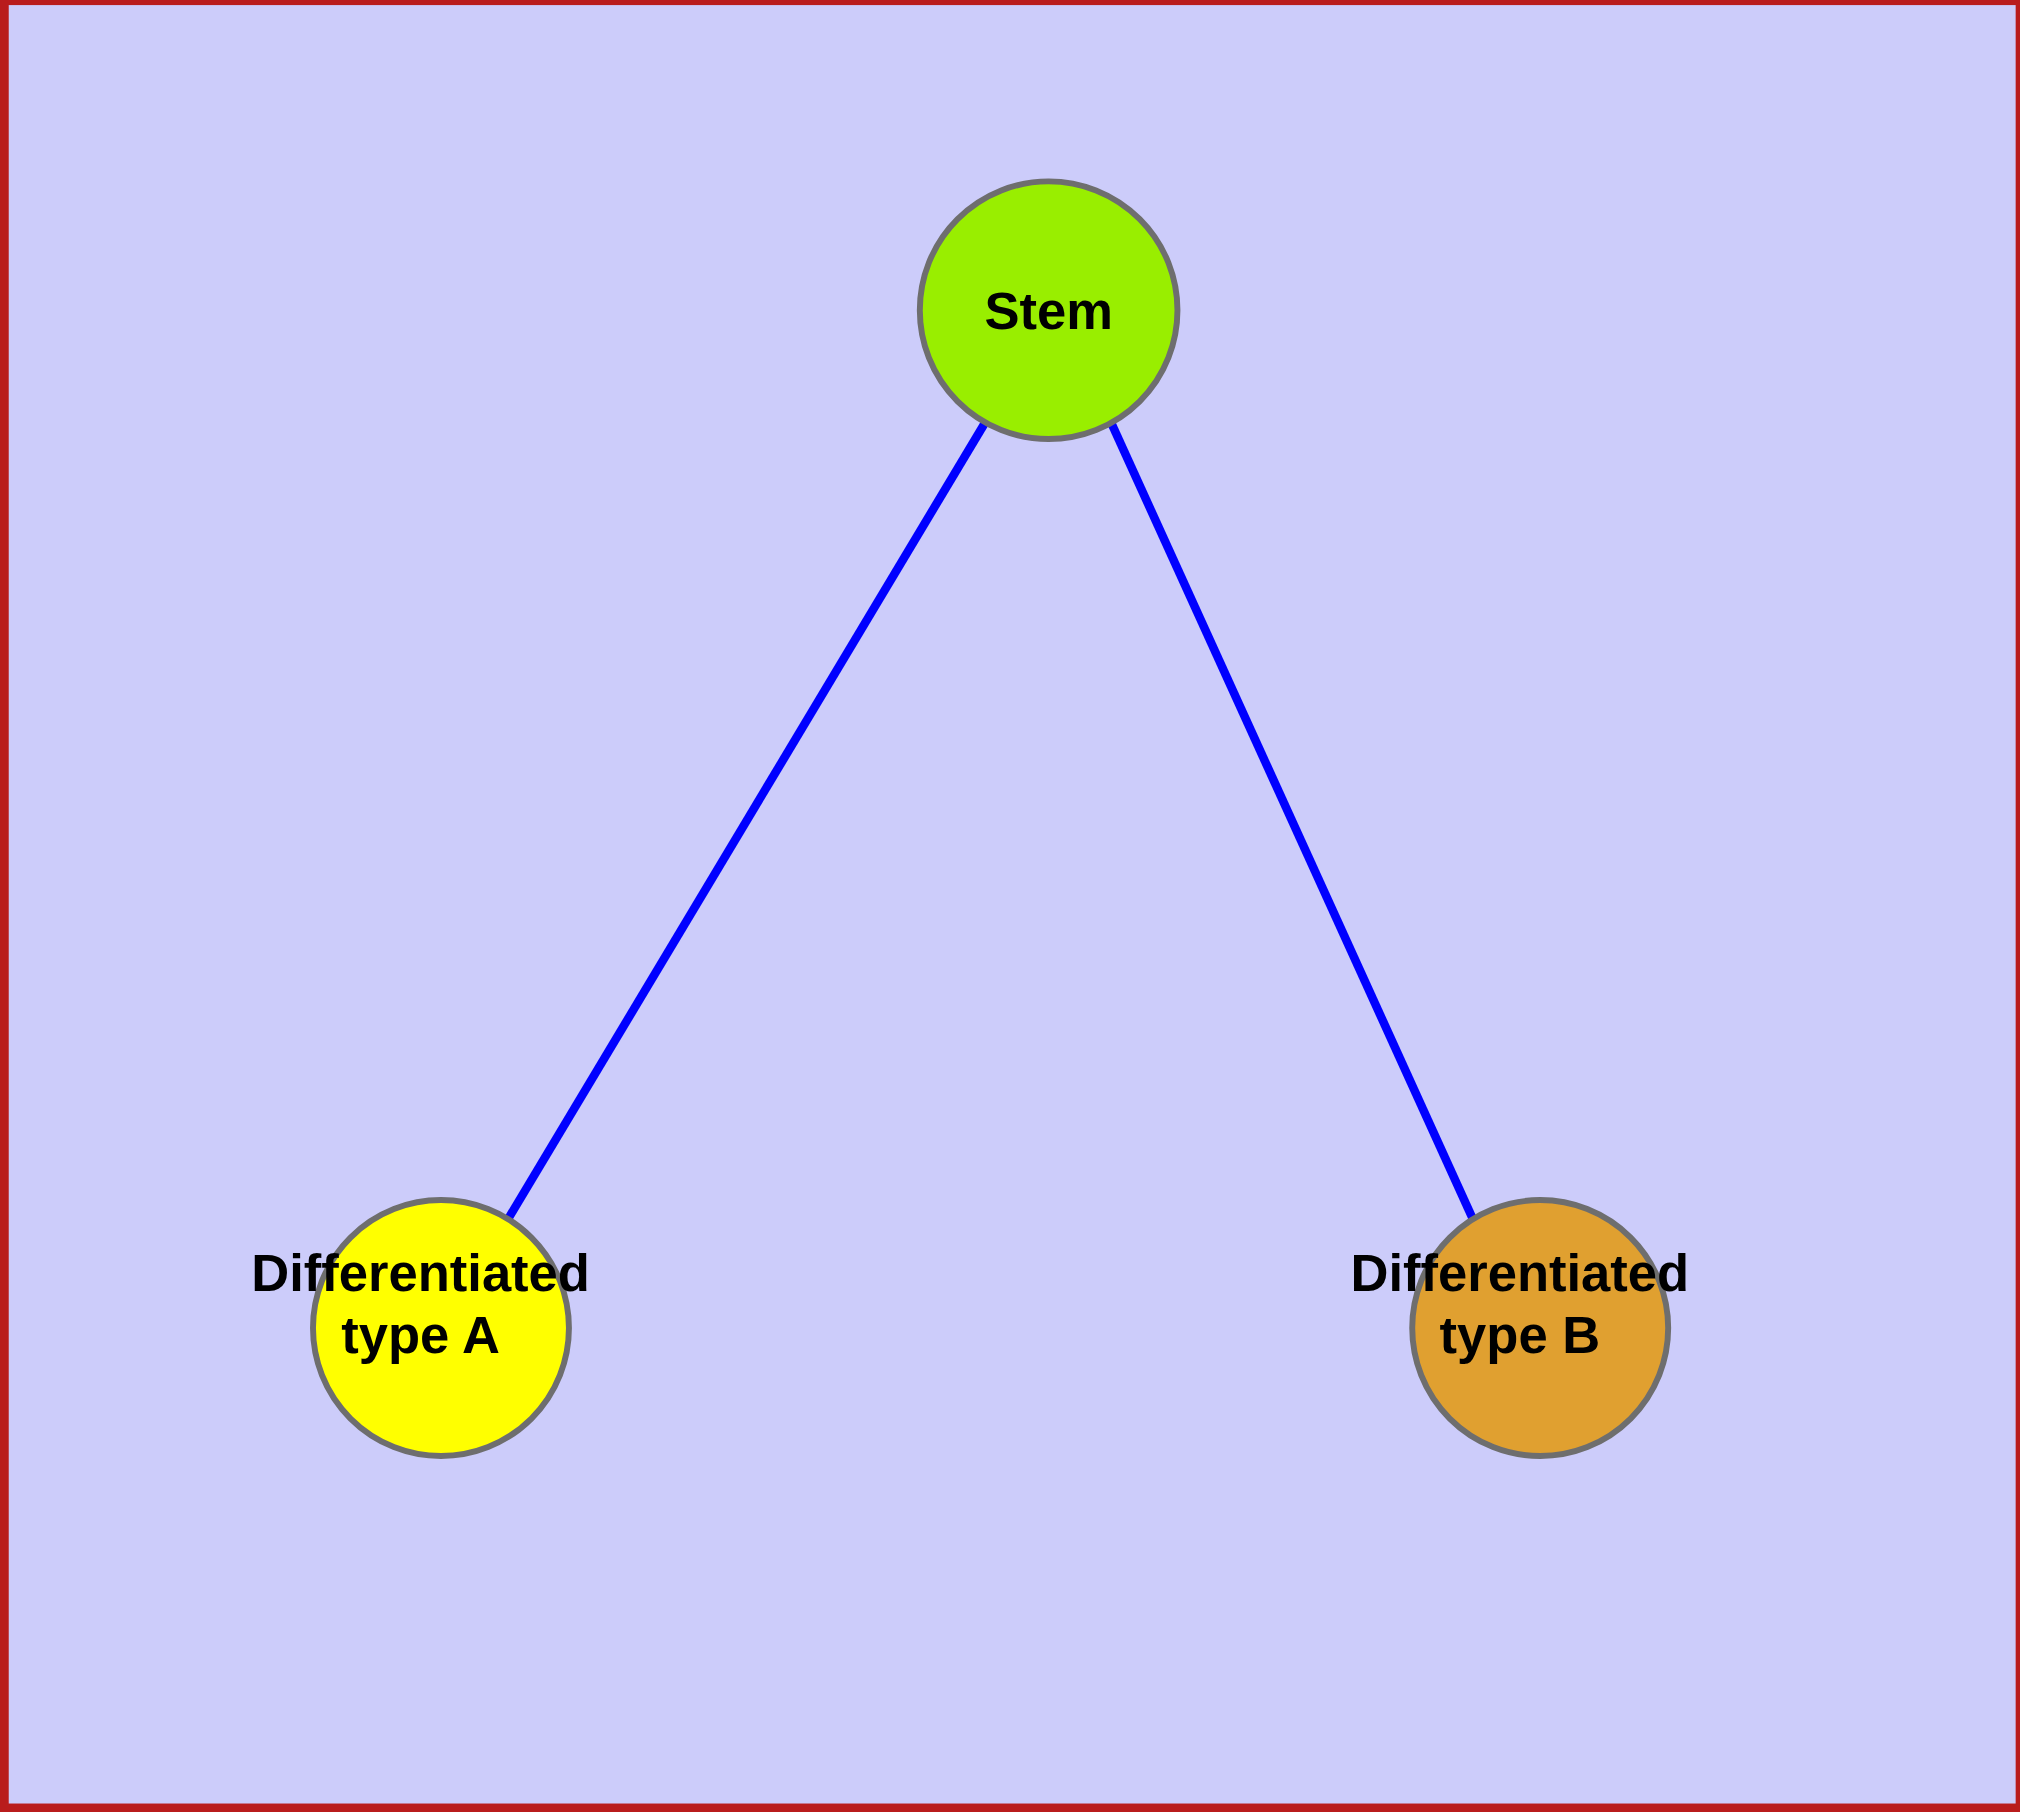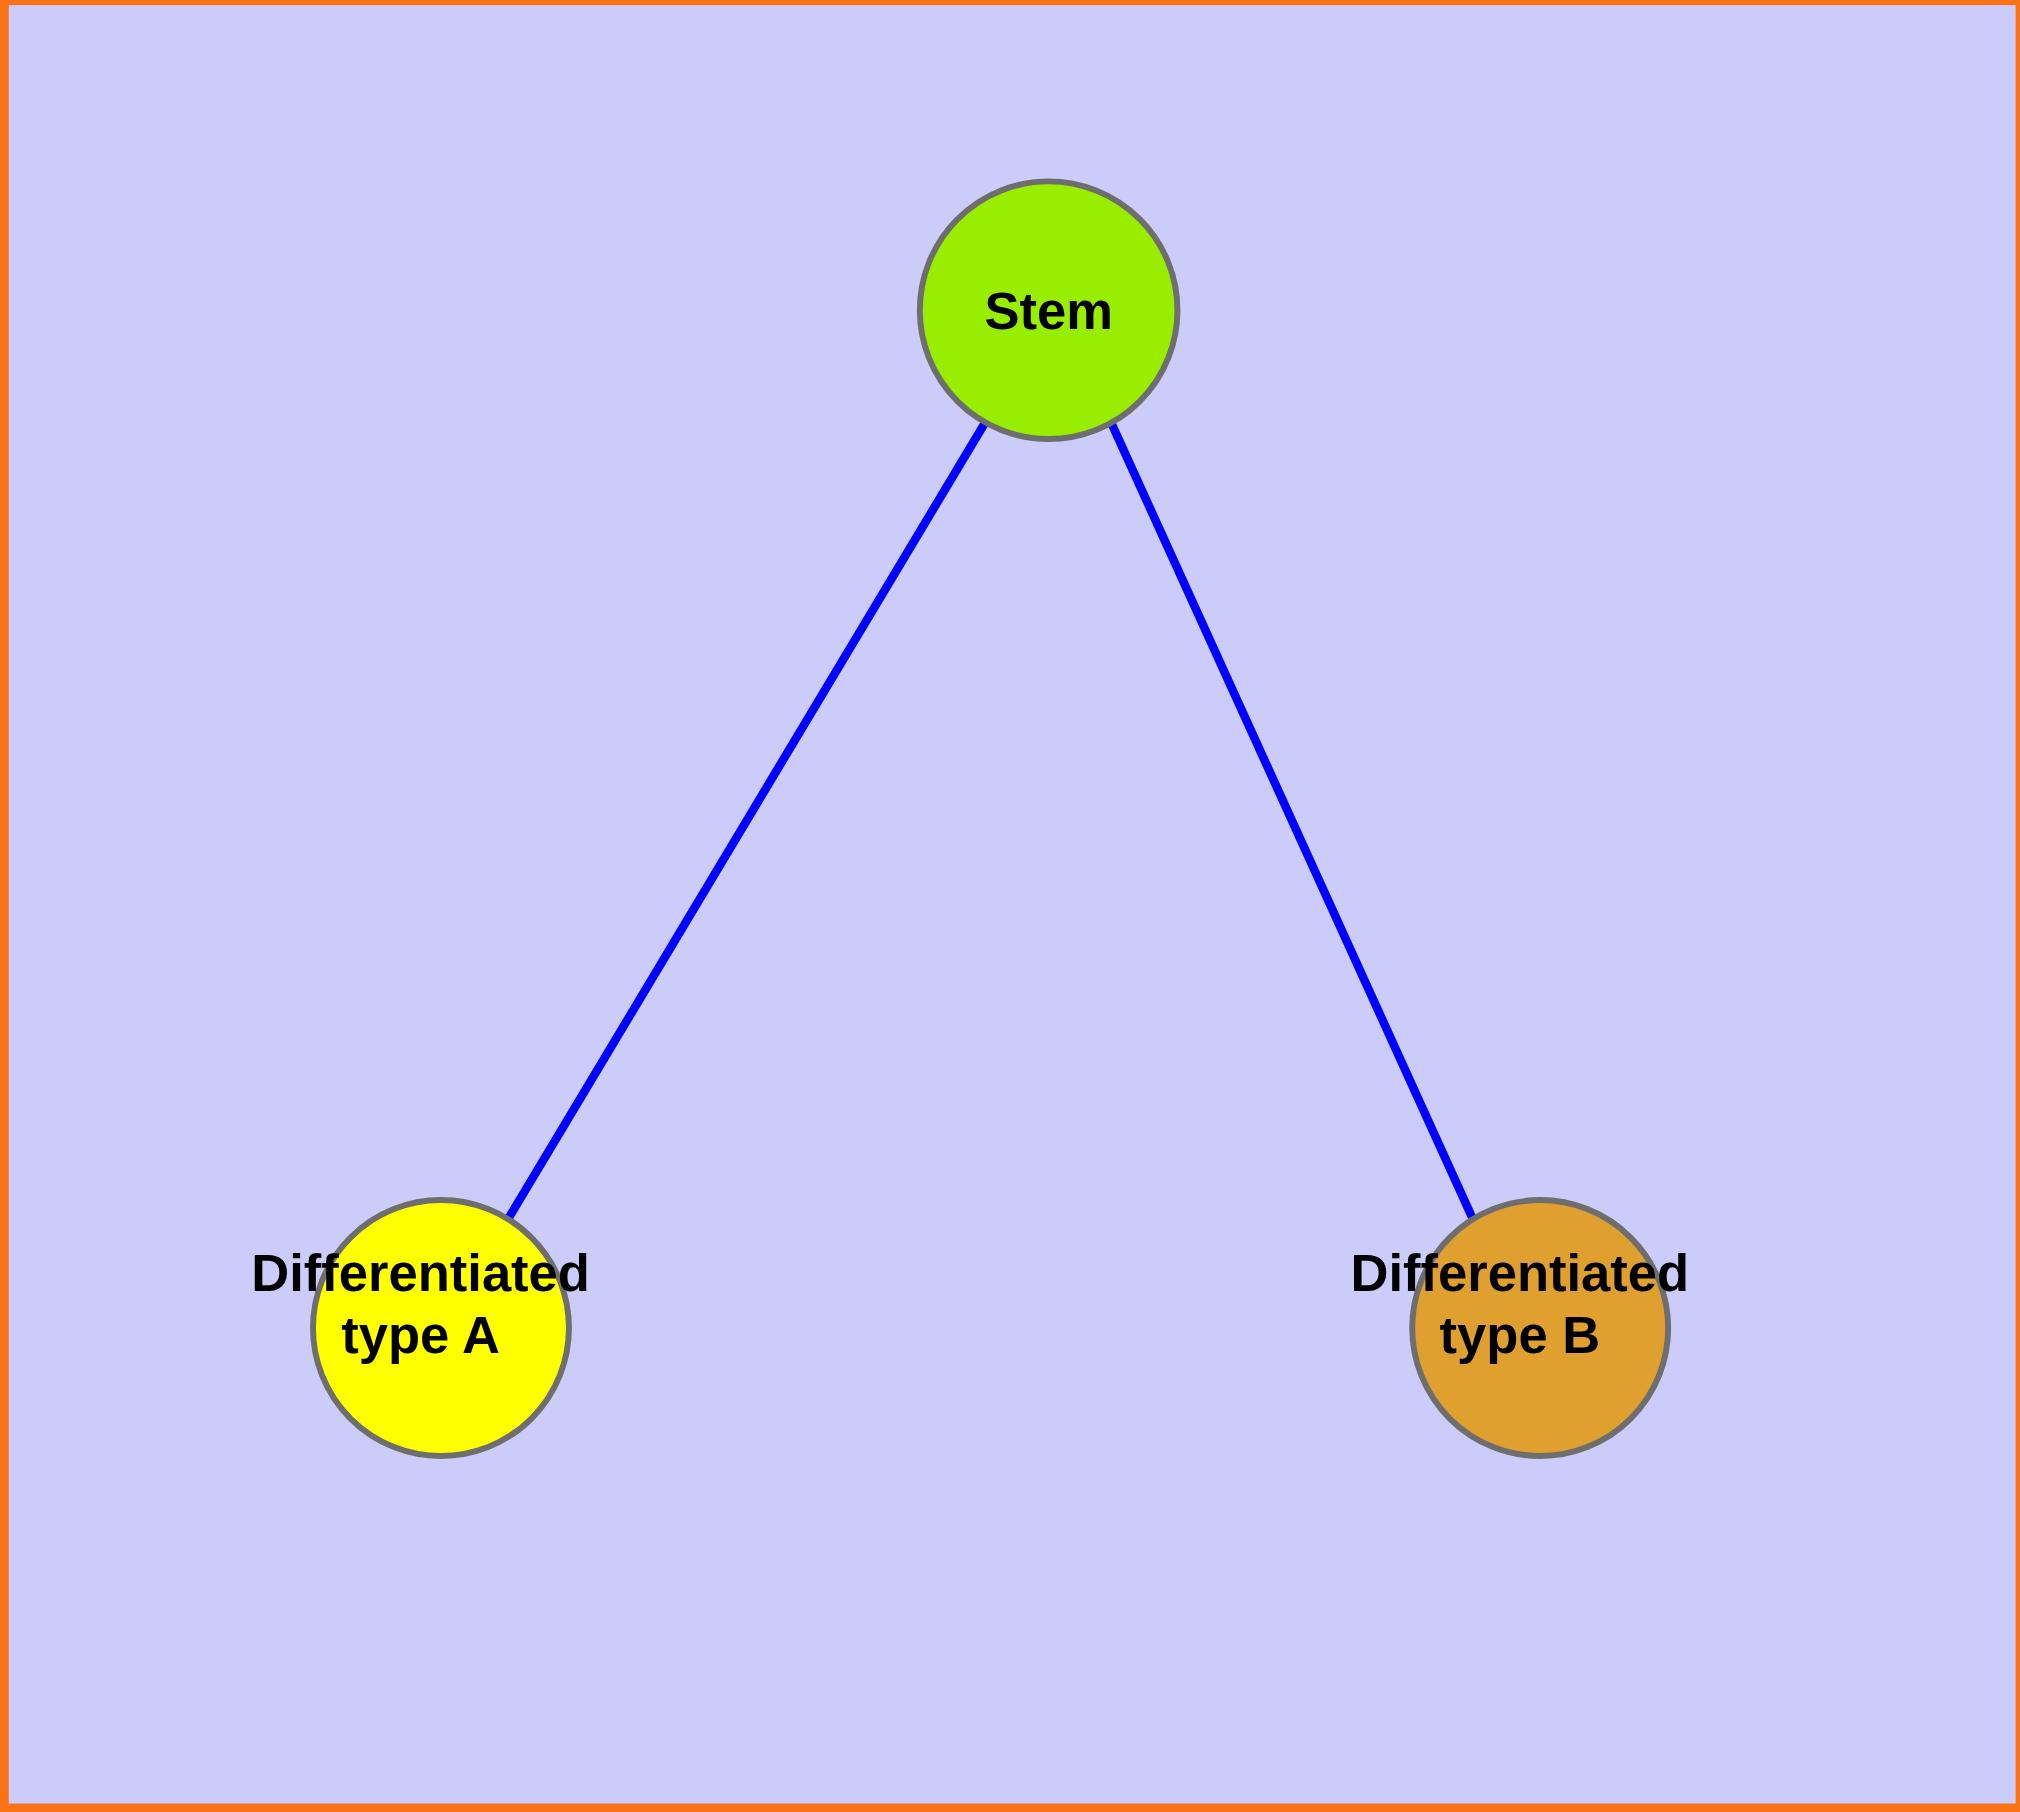--- a/index.html
+++ b/index.html
@@ -10,21 +10,21 @@
   body {
     width: 2021px;
     height: 1812px;
     overflow: hidden;
     font-family: "Liberation Sans", "DejaVu Sans", sans-serif;
   }
   #graph-canvas {
     position: relative;
     width: 2021px;
     height: 1812px;
-    background: #f97316;
+    background: #b91c1c;
   }
   #graph-svg {
     position: absolute;
     left: 0;
     top: 0;
     width: 2021px;
     height: 1812px;
     display: block;
   }
   .node-label {

